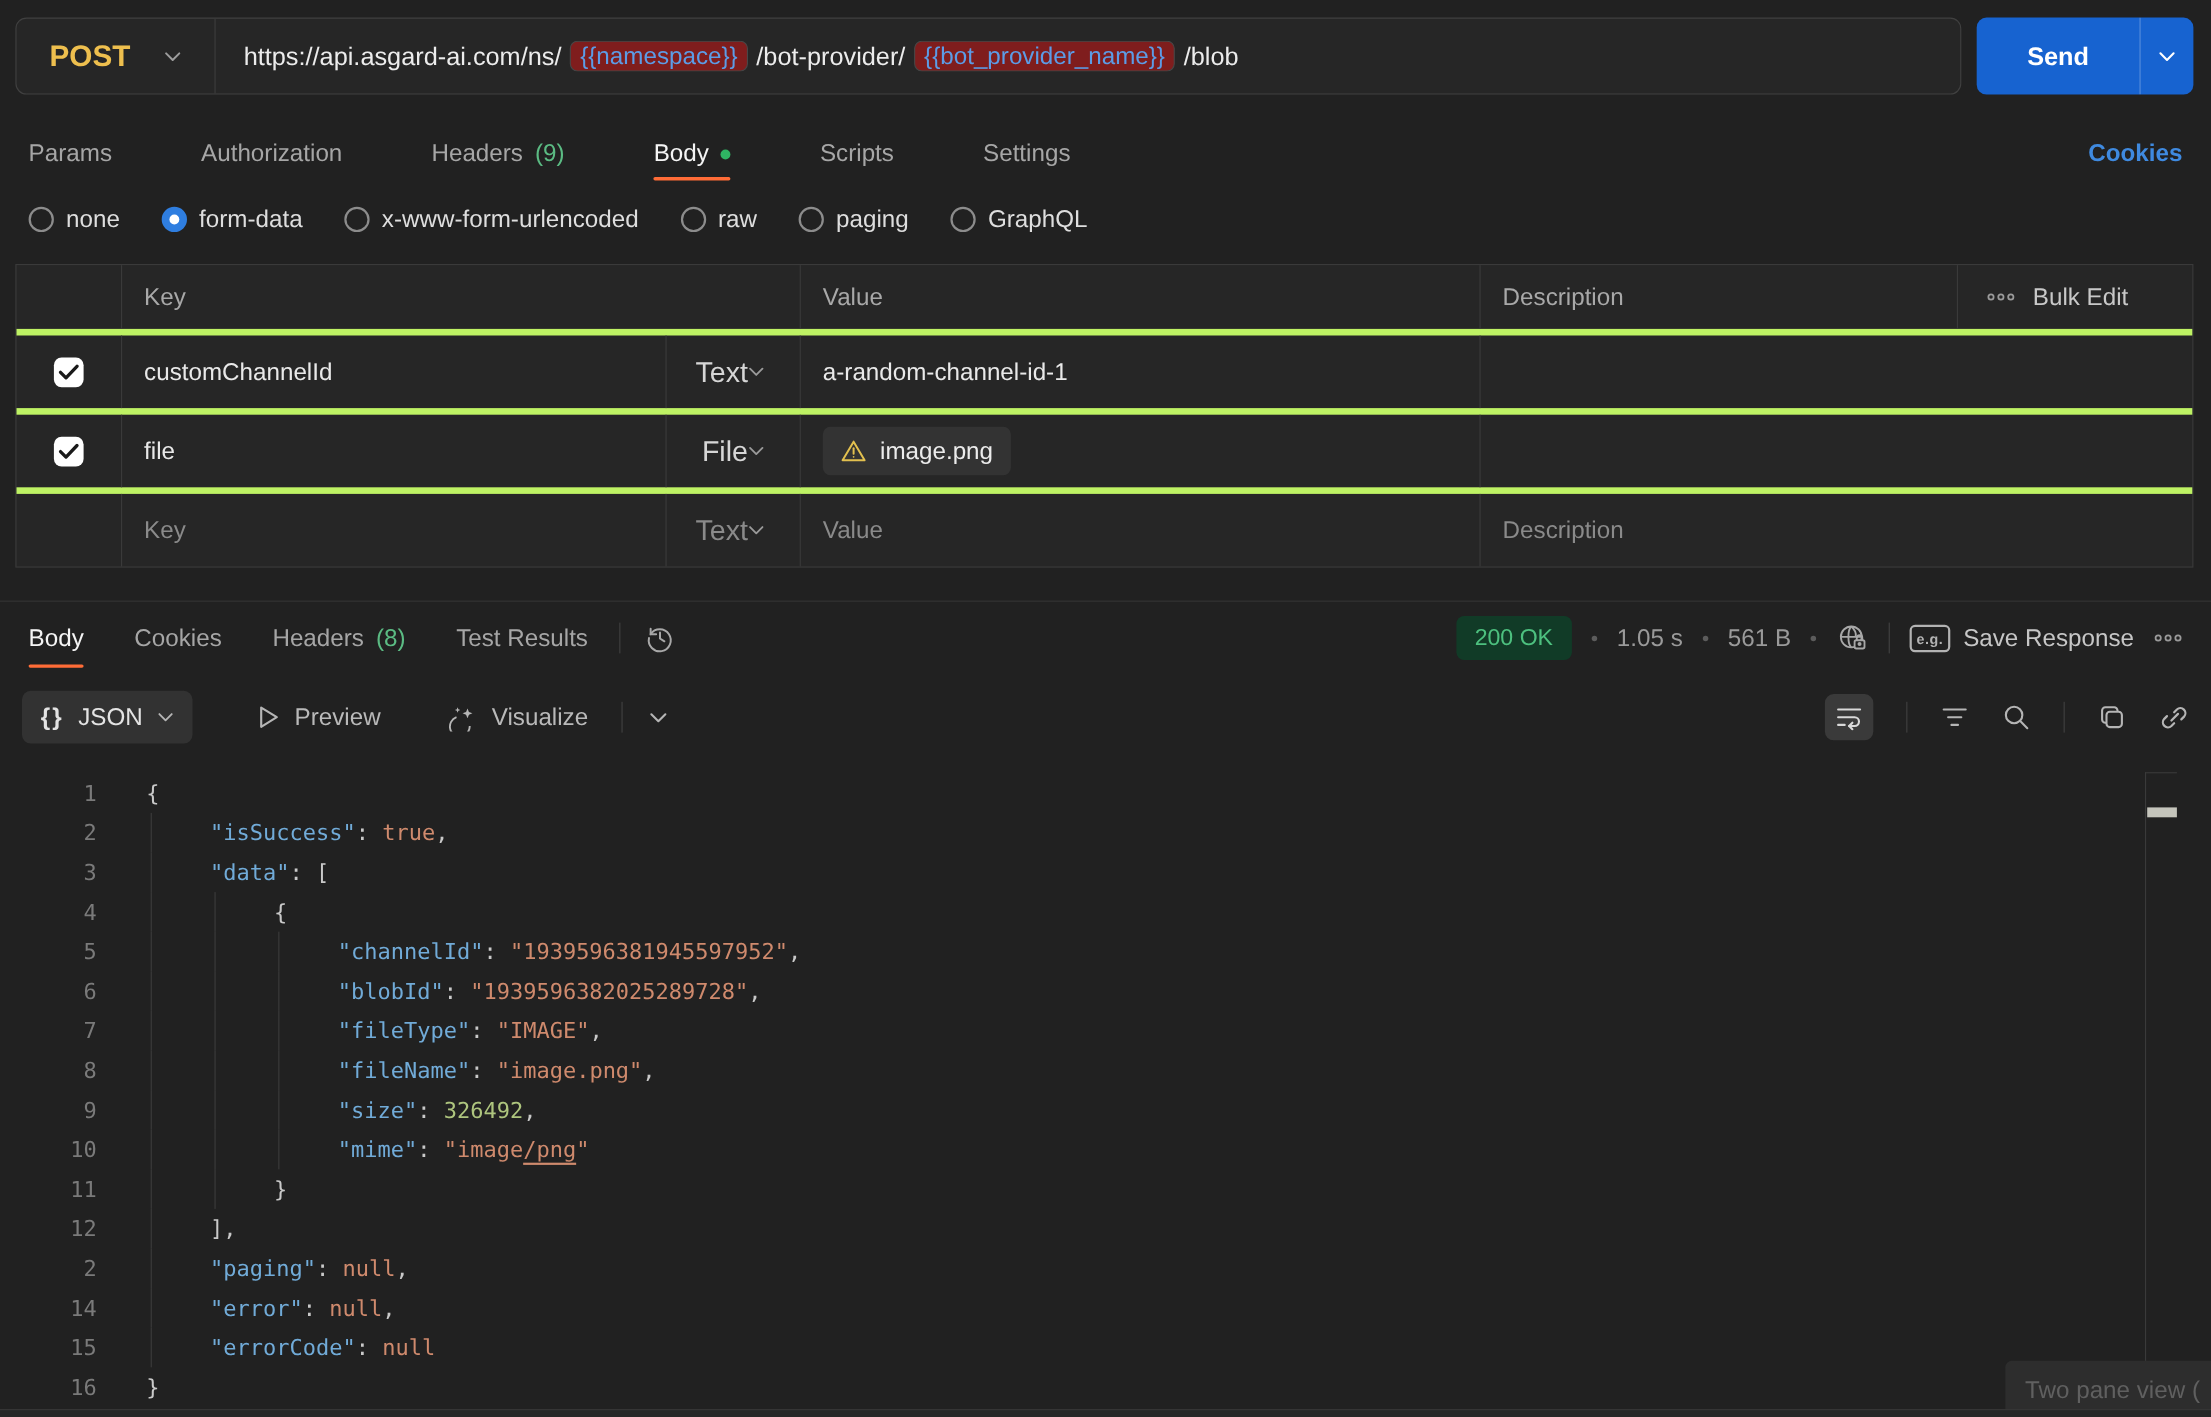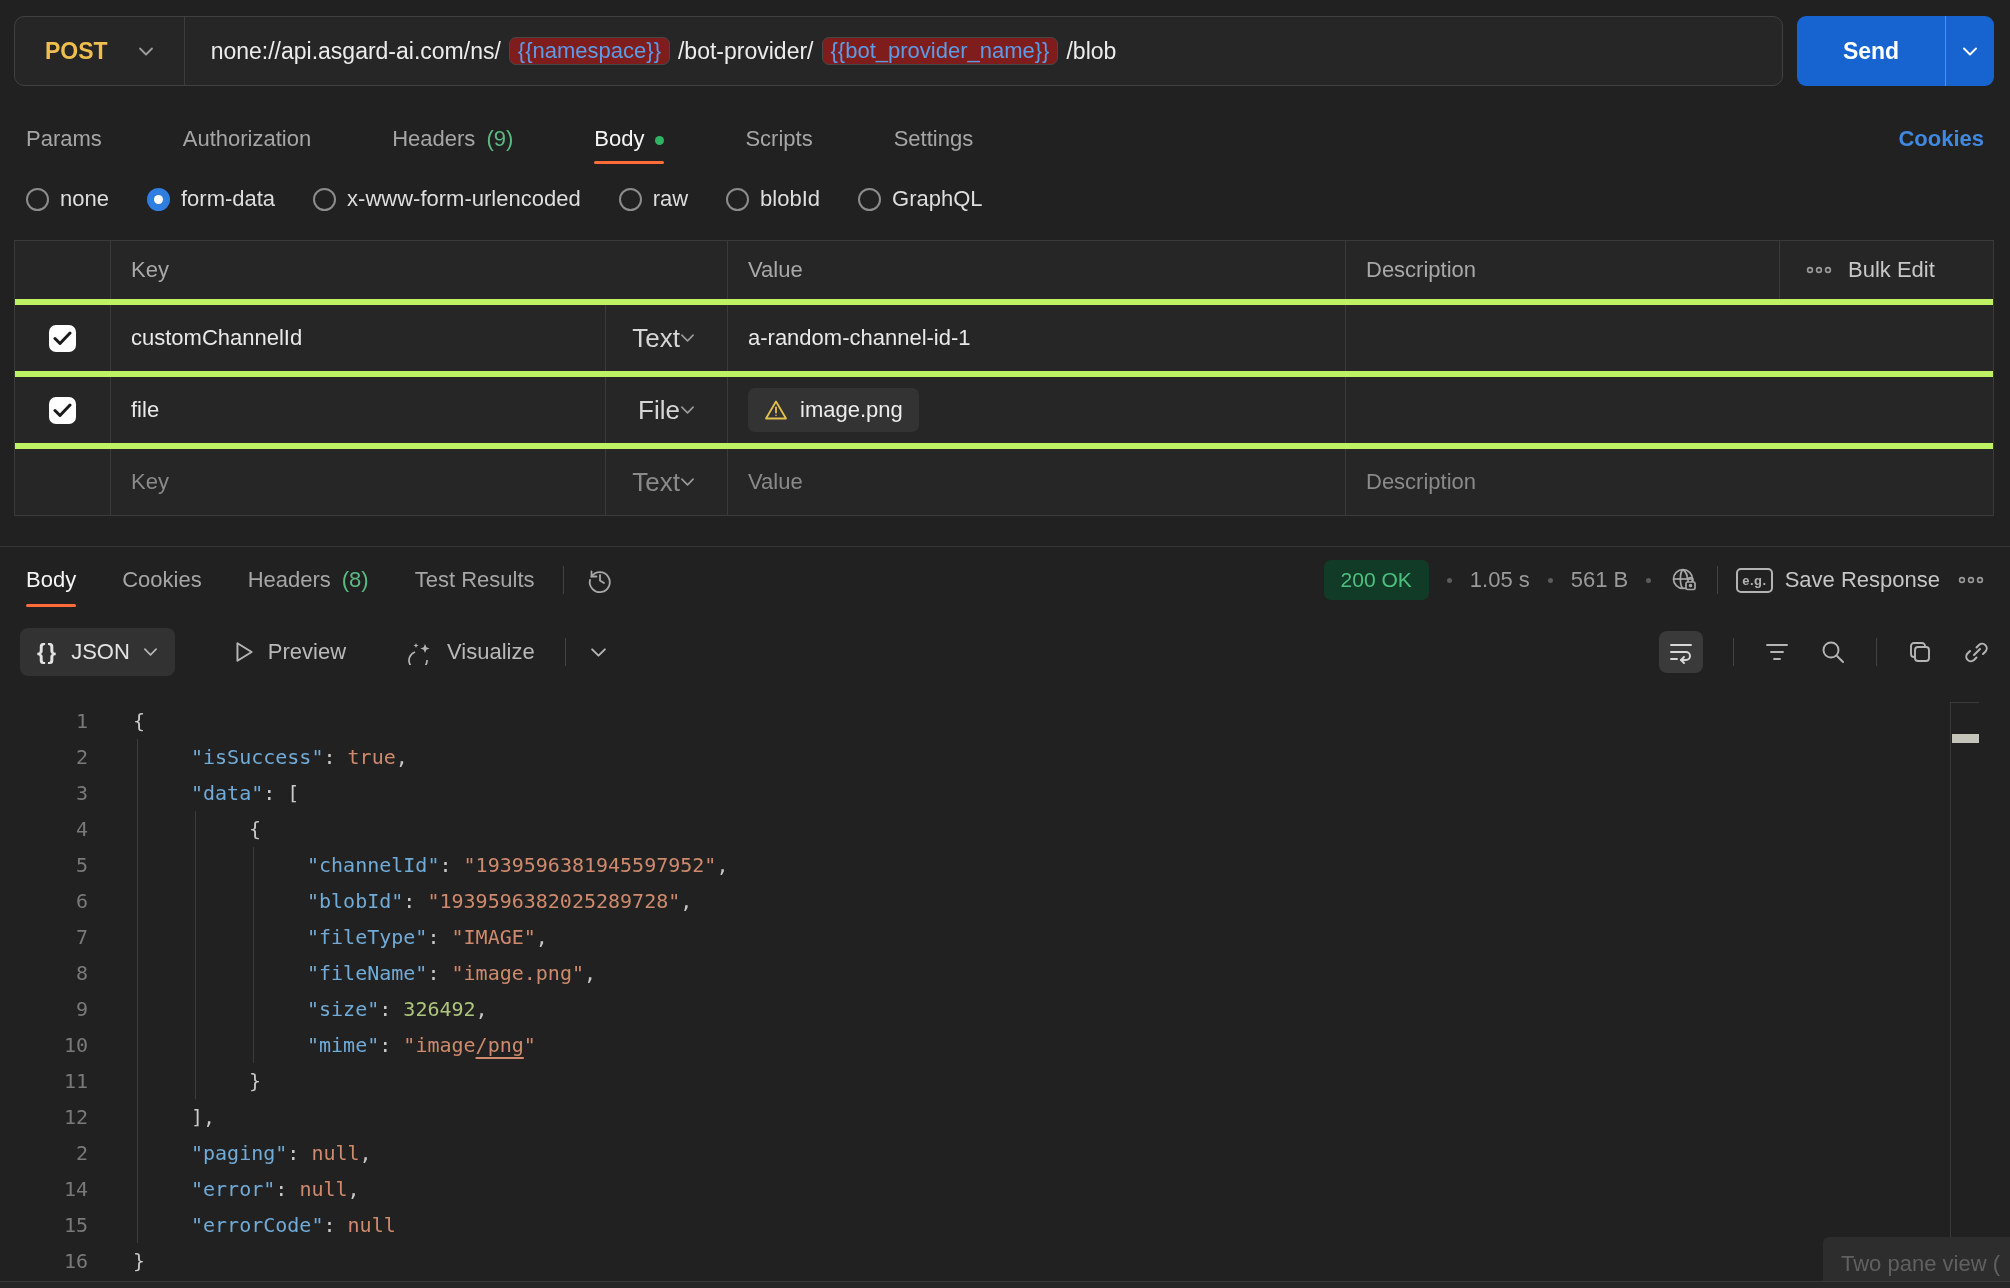--- a/index.html
+++ b/index.html
@@ -3,21 +3,21 @@
 <meta charset="utf-8">
 <style>
   html,body{margin:0;padding:0;width:2010px;height:1288px;background:#212121;overflow:hidden;
     font-family:"Liberation Sans",sans-serif;color:#e6e6e6;}
   svg{display:block}
   .dim{color:#8a8a8a}
 
   
   .topbar{display:flex;margin:16px 16px 0 14px;gap:14px;height:70px}
   .urlbox{flex:1;display:flex;align-items:center;background:#262626;border:1px solid #404040;border-radius:10px;min-width:0}
-  .method{display:flex;align-items:center;gap:30px;padding:0 30px;font-size:23px;font-weight:700;color:#eebf4e;cursor:default}
+  .method{display:flex;align-items:center;gap:30px;padding:0 30px;font-size:27px;font-weight:700;color:#eebf4e;cursor:default}
   .method .chev{color:#9d9d9d}
   .method-divider{width:1px;align-self:stretch;background:#3c3c3c}
   .url{display:flex;align-items:center;gap:8px;padding-left:26px;font-size:23px;color:#ececec;white-space:nowrap;overflow:hidden}
   .url-var{color:#5c9ce6;background:#7f1d1d;border:1px solid #474747;border-radius:7px;padding:0 8px;font-size:22px}
   .send{display:flex;background:#1763d0;border-radius:9px;color:#fff;overflow:hidden;flex:0 0 auto}
   .send-main{width:148px;display:flex;align-items:center;justify-content:center;font-size:23px;font-weight:700;cursor:pointer}
   .send-caret{width:48px;border-left:1px solid rgba(255,255,255,.28);display:flex;align-items:center;justify-content:center;cursor:pointer}
 
   
   .tabsrow{display:flex;align-items:stretch;padding:0 26px;height:62px;margin-top:22px}
@@ -99,21 +99,21 @@
     <div class="method">
       <span>POST</span>
       <span class="chev">
         <svg width="16" height="11" viewBox="0 0 16 10" fill="none">
             <path d="M2 2l6 6 6-6" stroke="currentColor" stroke-width="1.8" stroke-linecap="round" stroke-linejoin="round"></path>
           </svg>
       </span>
     </div>
     <div class="method-divider"></div>
     <div class="url" id="url-input">
-        <span>none://api.asgard-ai.com/ns/</span>
+        <span>https://api.asgard-ai.com/ns/</span>
         <span class="url-var">{{namespace}}</span>
         <span>/bot-provider/</span>
         <span class="url-var">{{bot_provider_name}}</span>
         <span>/blob</span>
       </div>
   </div>
   <div class="send">
     <div class="send-main">
       <span>Send</span>
     </div>
@@ -165,21 +165,21 @@
     <div class="mode">
       <span class="radio"></span>
       <span>x-www-form-urlencoded</span>
     </div>
     <div class="mode">
       <span class="radio"></span>
       <span>raw</span>
     </div>
     <div class="mode">
       <span class="radio"></span>
-      <span>blobId</span>
+      <span>paging</span>
     </div>
     <div class="mode">
       <span class="radio"></span>
       <span>GraphQL</span>
     </div>
   </div>
 
 <div class="ftable">
   <div class="thead">
     <div class="cell check-cell br"></div>

